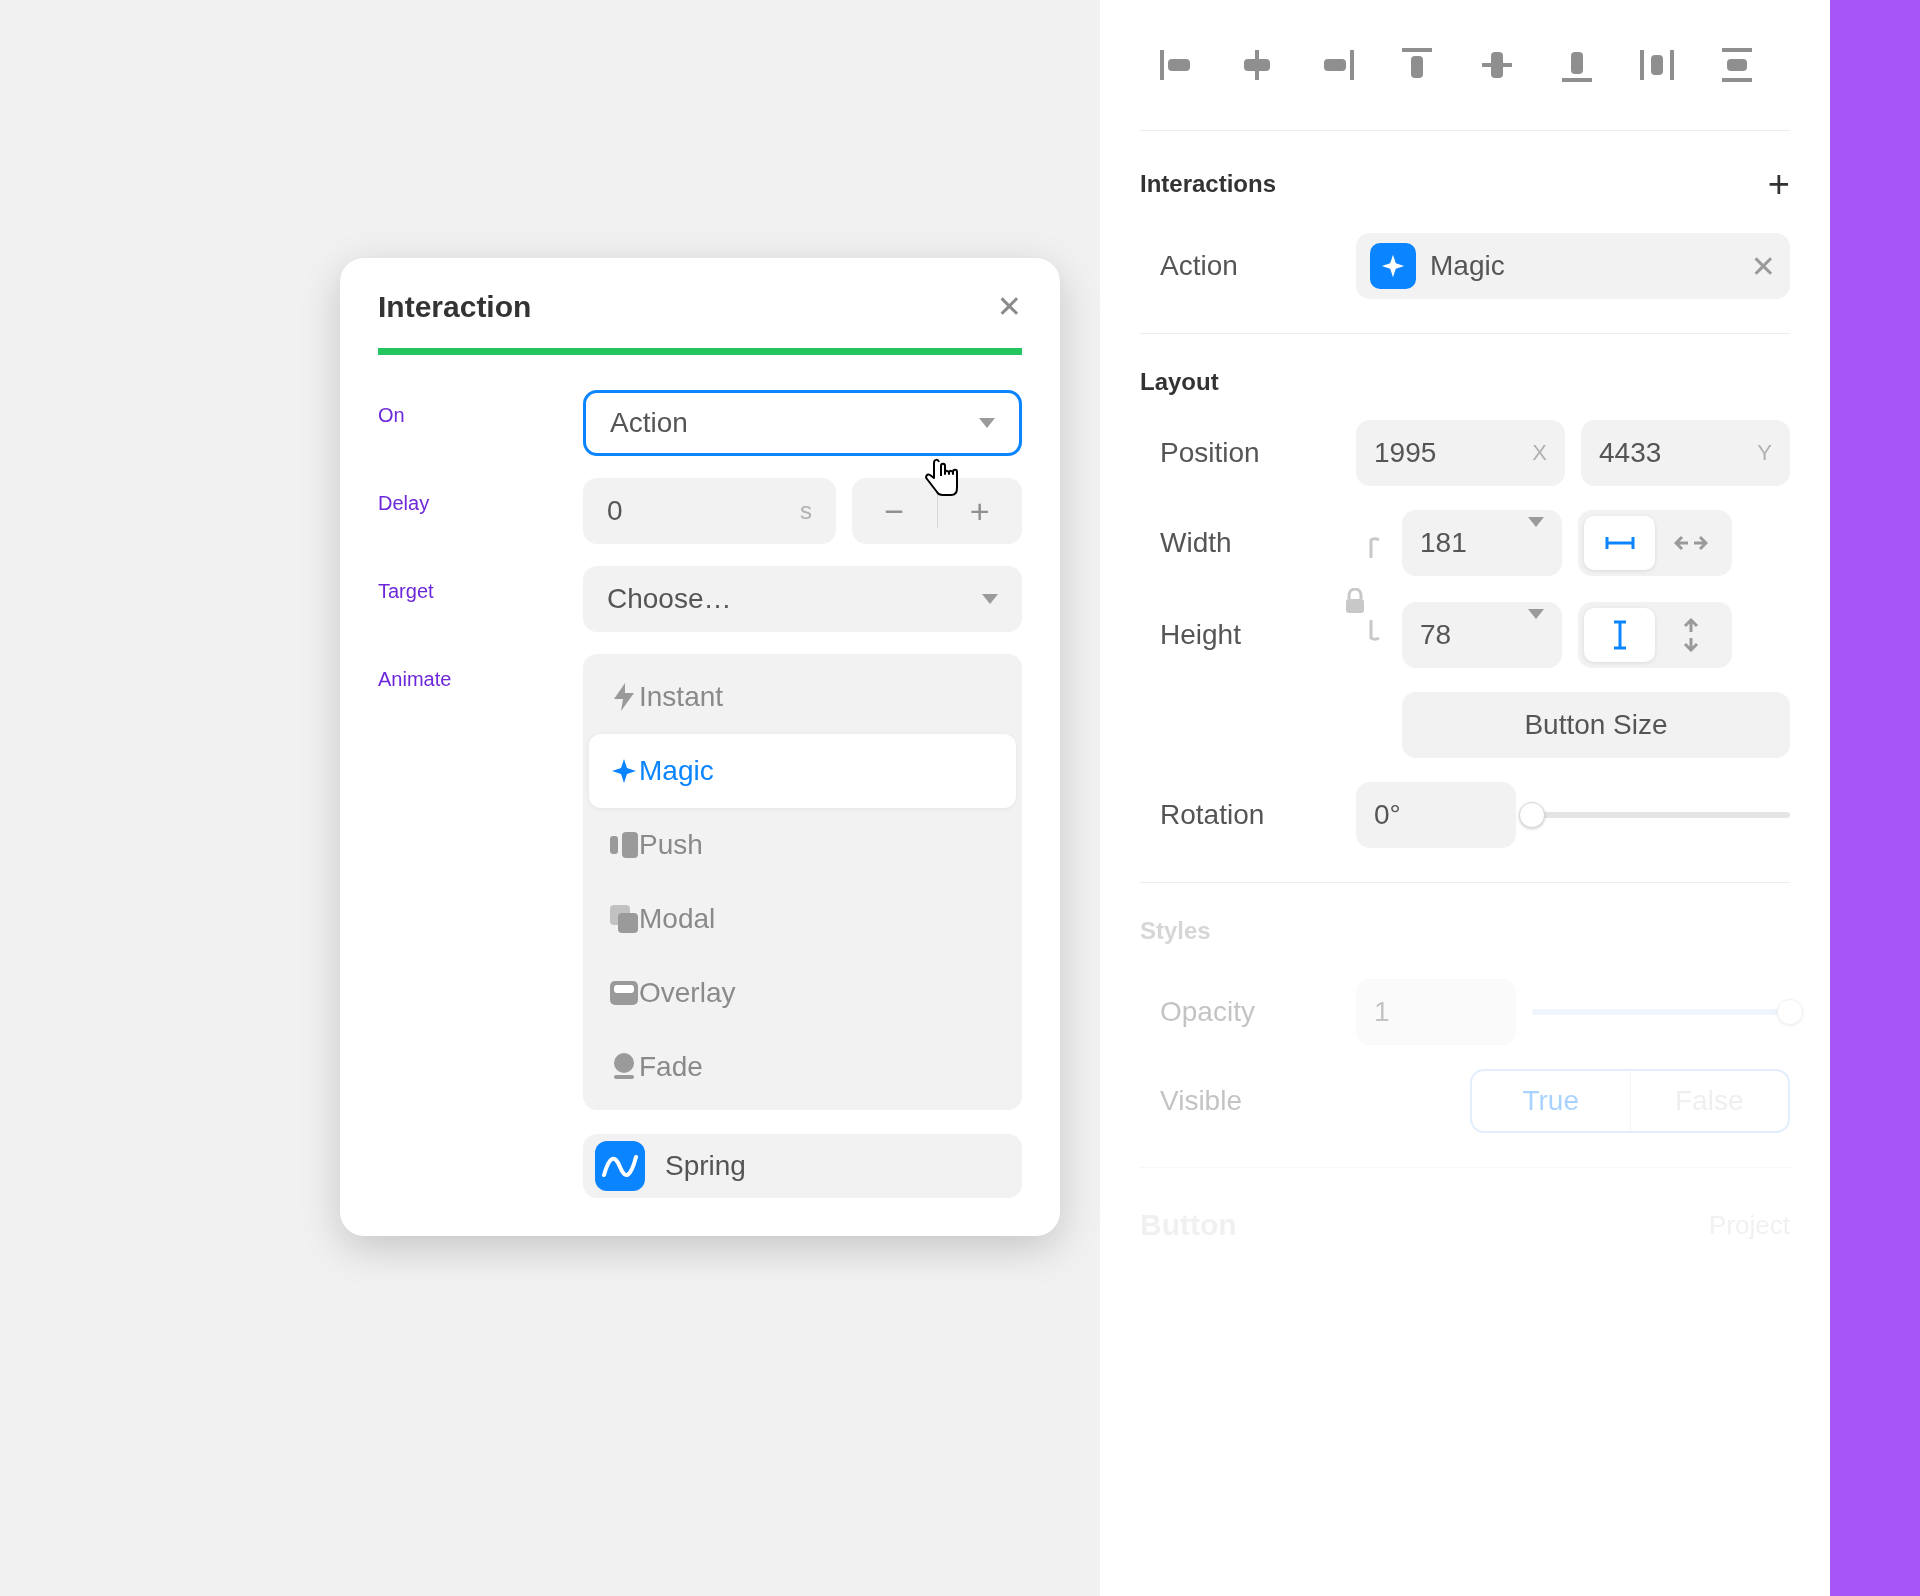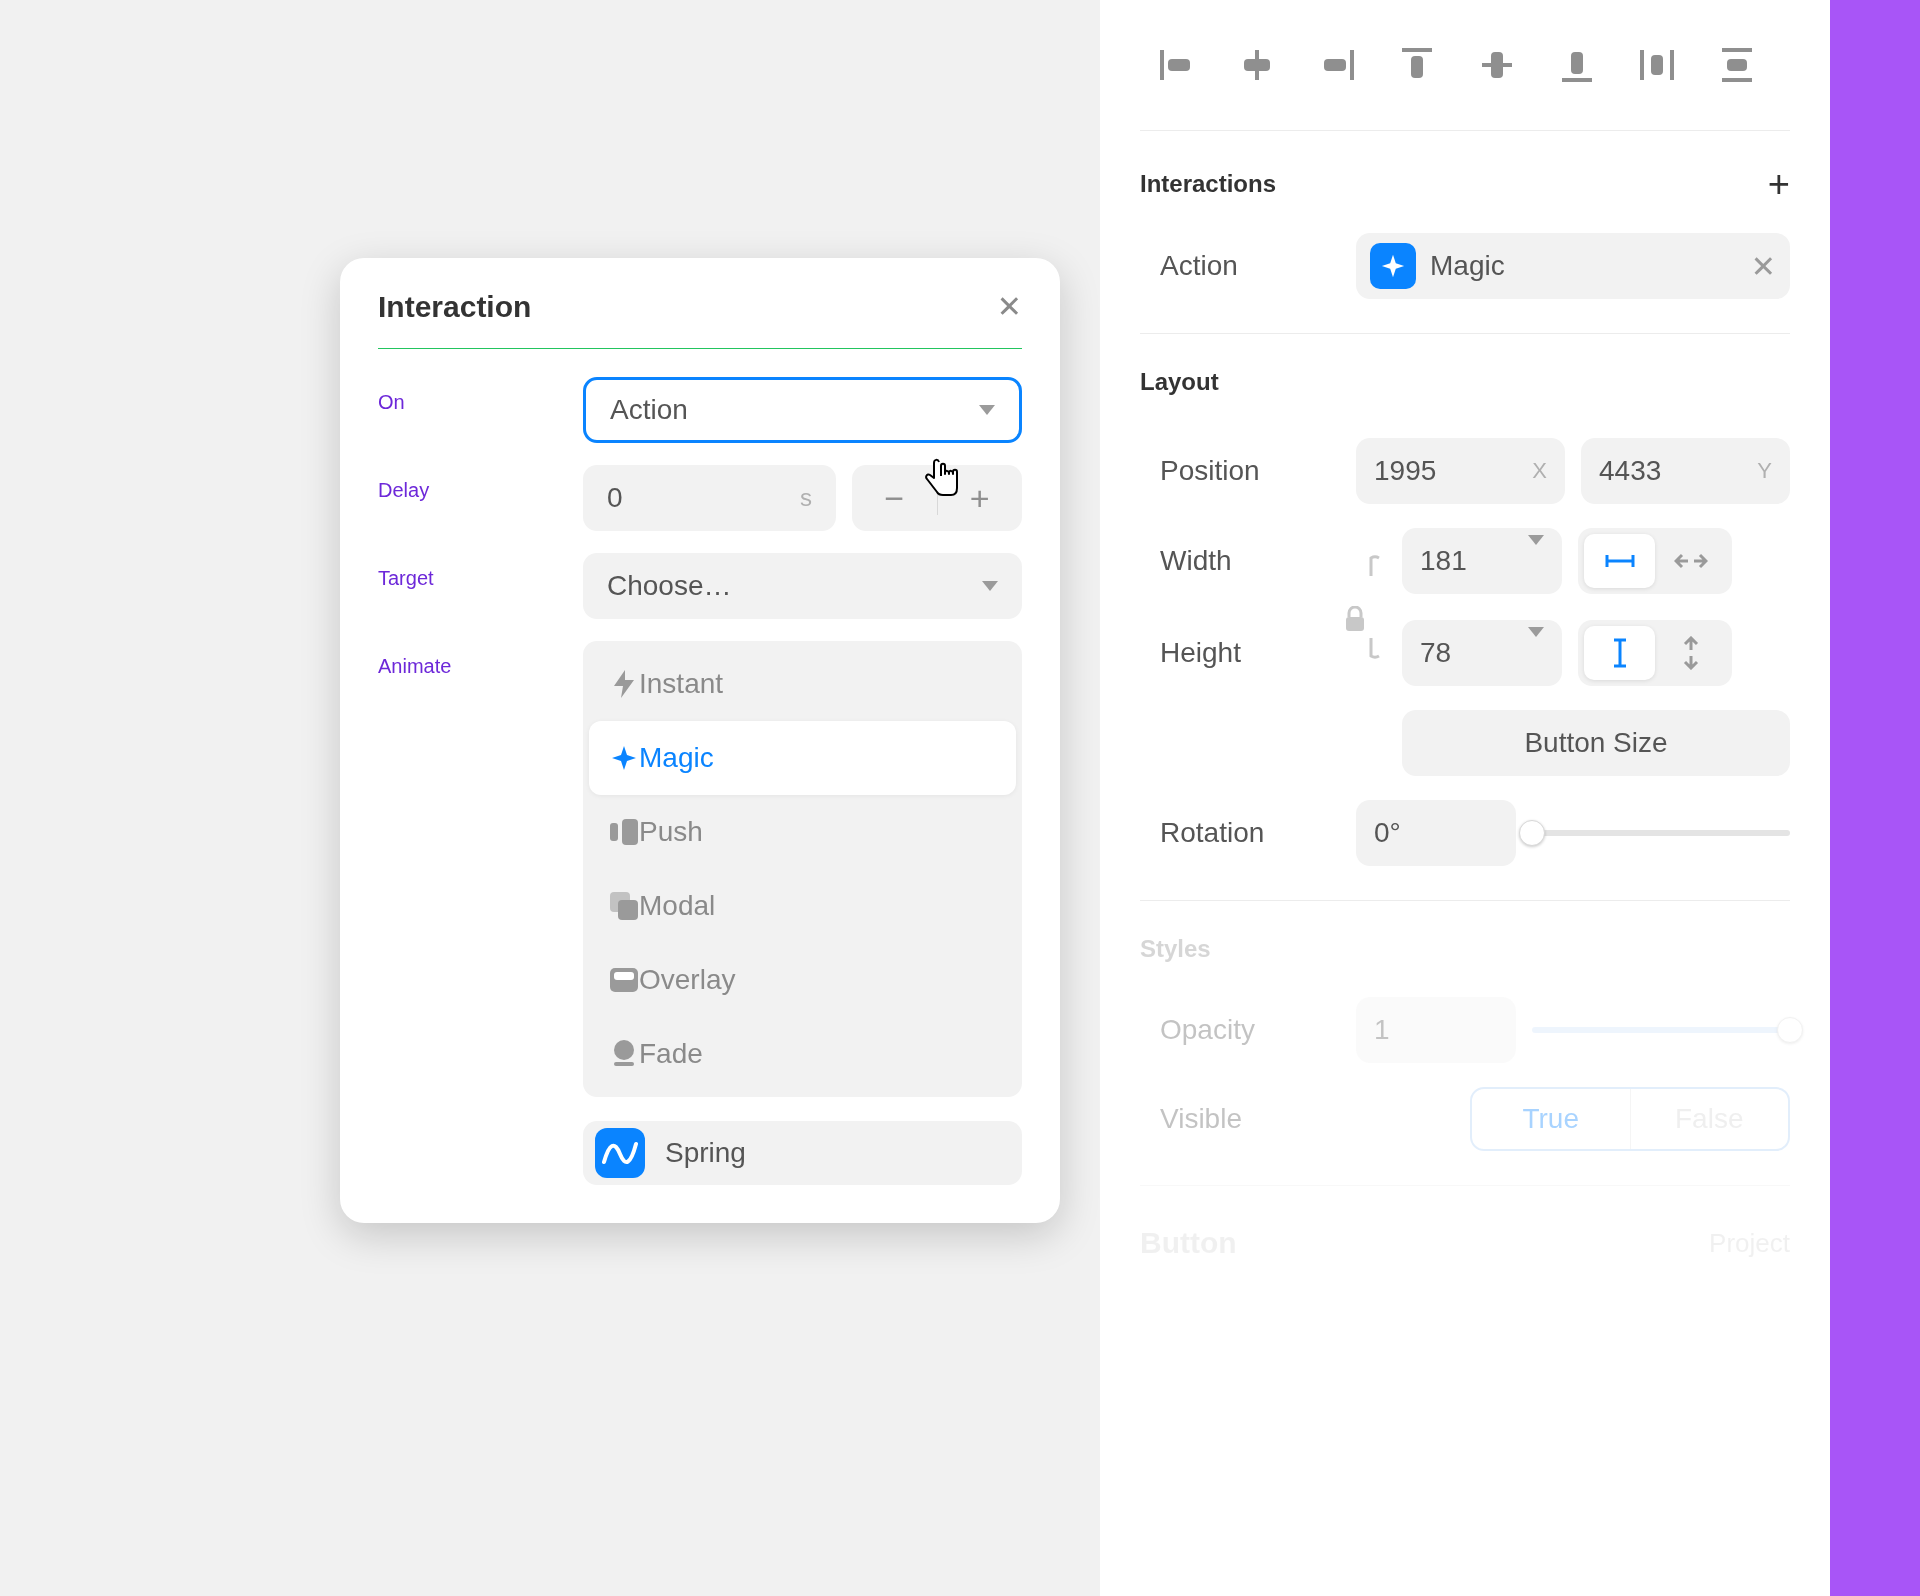--- a/index.html
+++ b/index.html
@@ -48,22 +48,22 @@
   border-radius: 24px;
   box-shadow: 0 12px 40px rgba(0,0,0,0.18);
   padding: 32px 38px 38px 38px;
 }
 
 .popover-header {
   display: flex;
   justify-content: space-between;
   align-items: center;
   padding-bottom: 24px;
-  border-bottom: 1px solid #22c55e;
-  margin-bottom: 28px;
+  border-bottom: 7px solid #22c55e;
+  margin-bottom: 35px;
 }
 
 .popover-title {
   font-size: 30px;
   font-weight: 700;
   color: #333;
 }
 
 .close-x {
   font-size: 30px;
@@ -604,21 +604,21 @@
             <path d="M14 2 L17 11 L26 14 L17 17 L14 26 L11 17 L2 14 L11 11 Z" fill="#fff"></path>
           </svg>
       </div>
       <div class="chip-text">Magic</div>
       <div class="chip-x">✕</div>
     </div>
   </div>
 
   <div class="section-divider"></div>
 
-  <div class="insp-section-header" style="margin-bottom:42px;text-align:center;">
+  <div class="insp-section-header" style="margin-bottom:24px;text-align:center;">
     <div class="insp-section-title">Layout</div>
   </div>
 
   <div class="insp-row">
     <div class="insp-label">Position</div>
     <div class="pos-group">
       <div class="num-input">
         <span>1995</span>
         <span class="suffix">X</span>
       </div>

